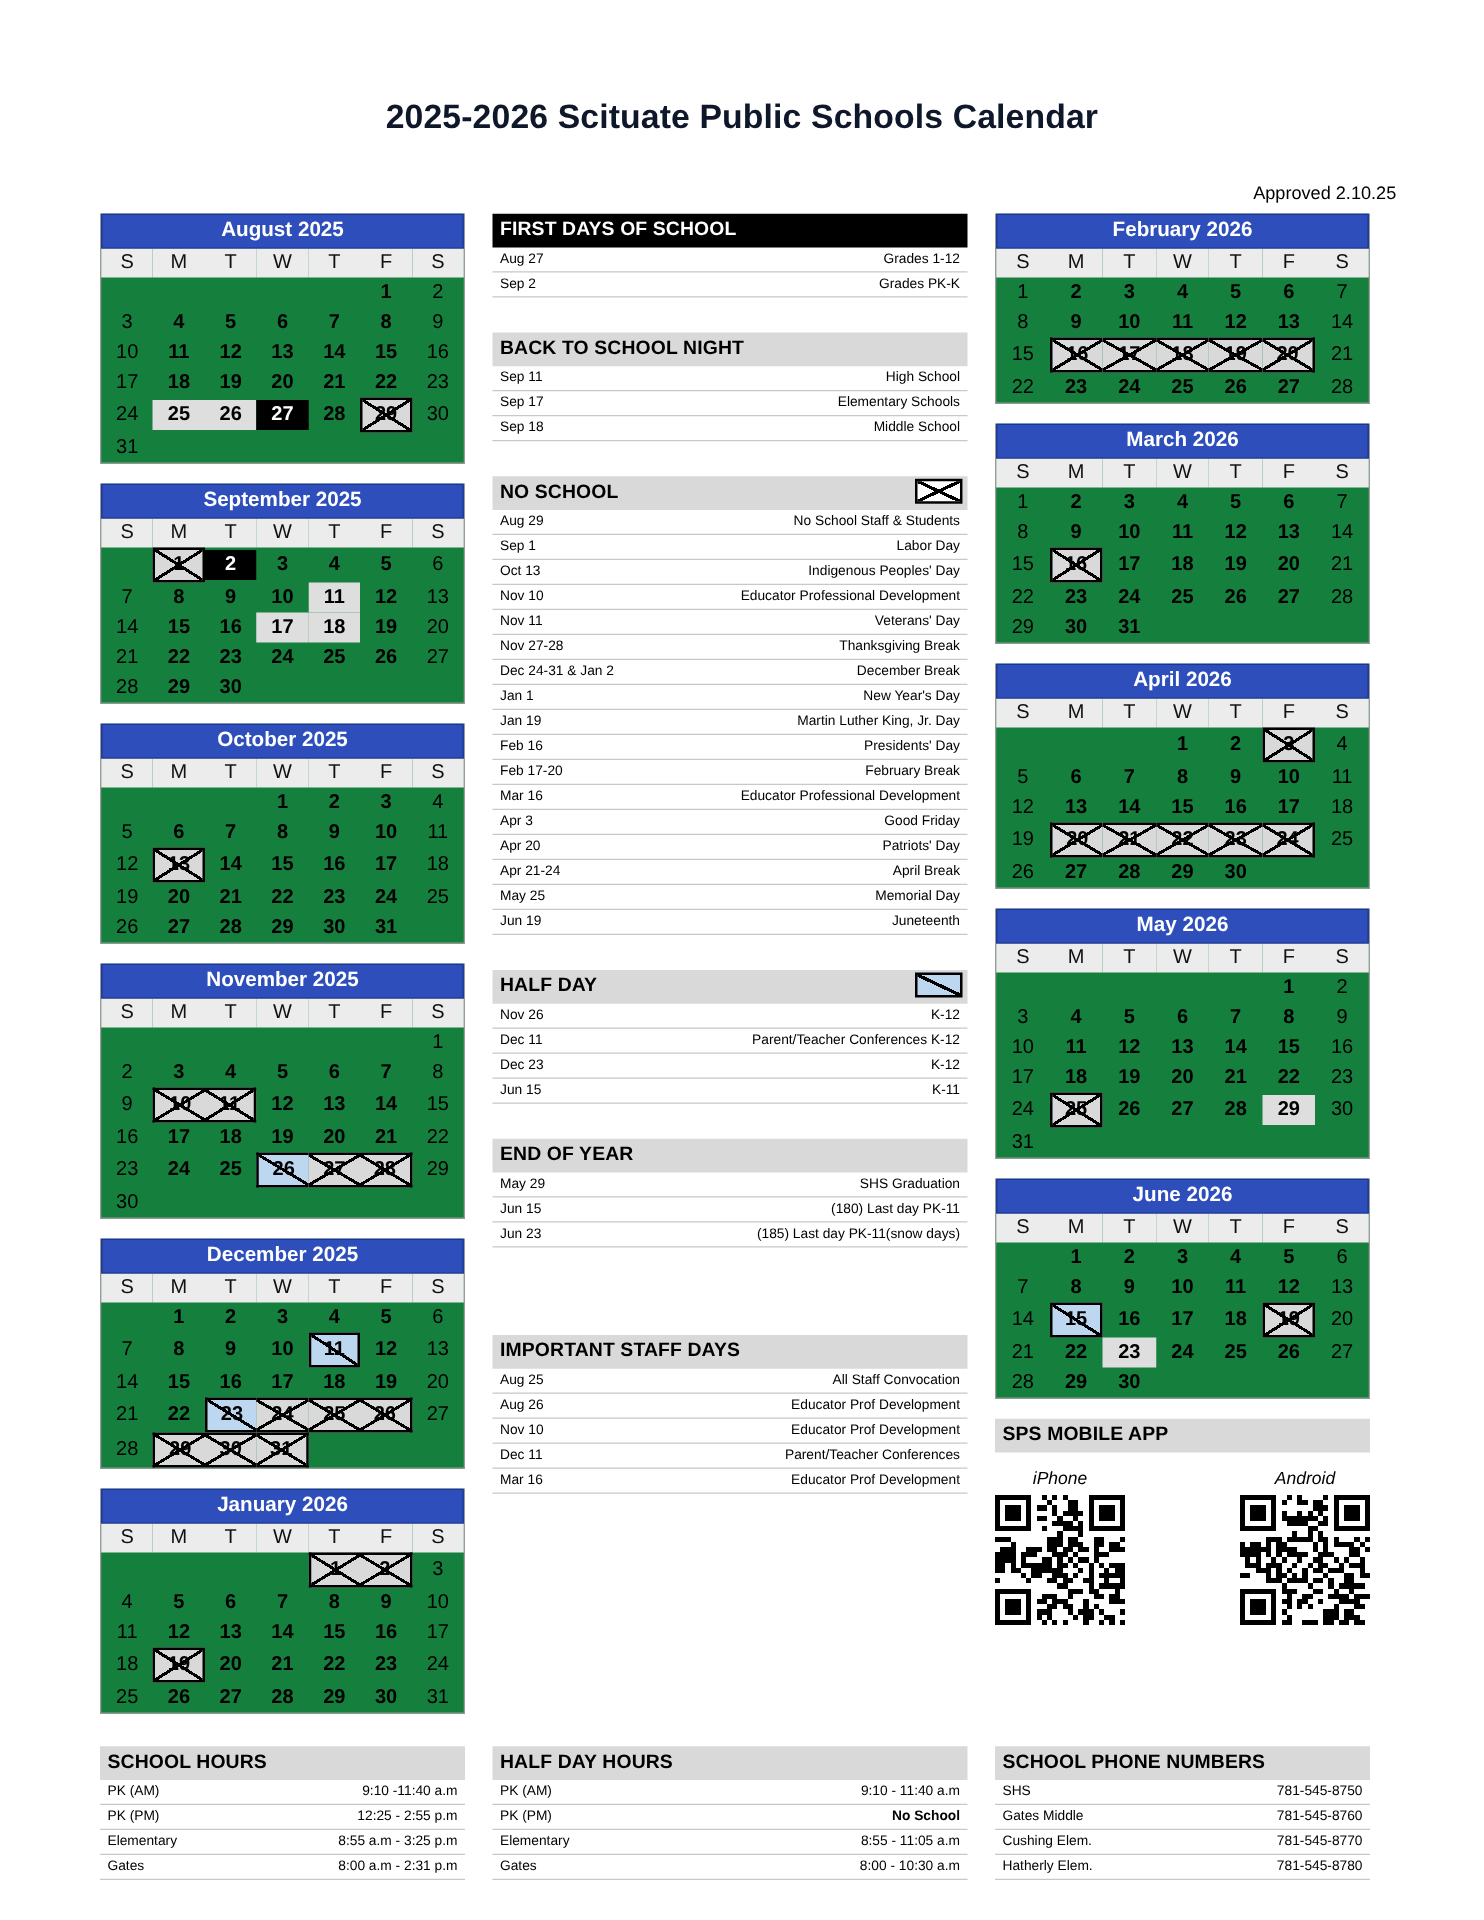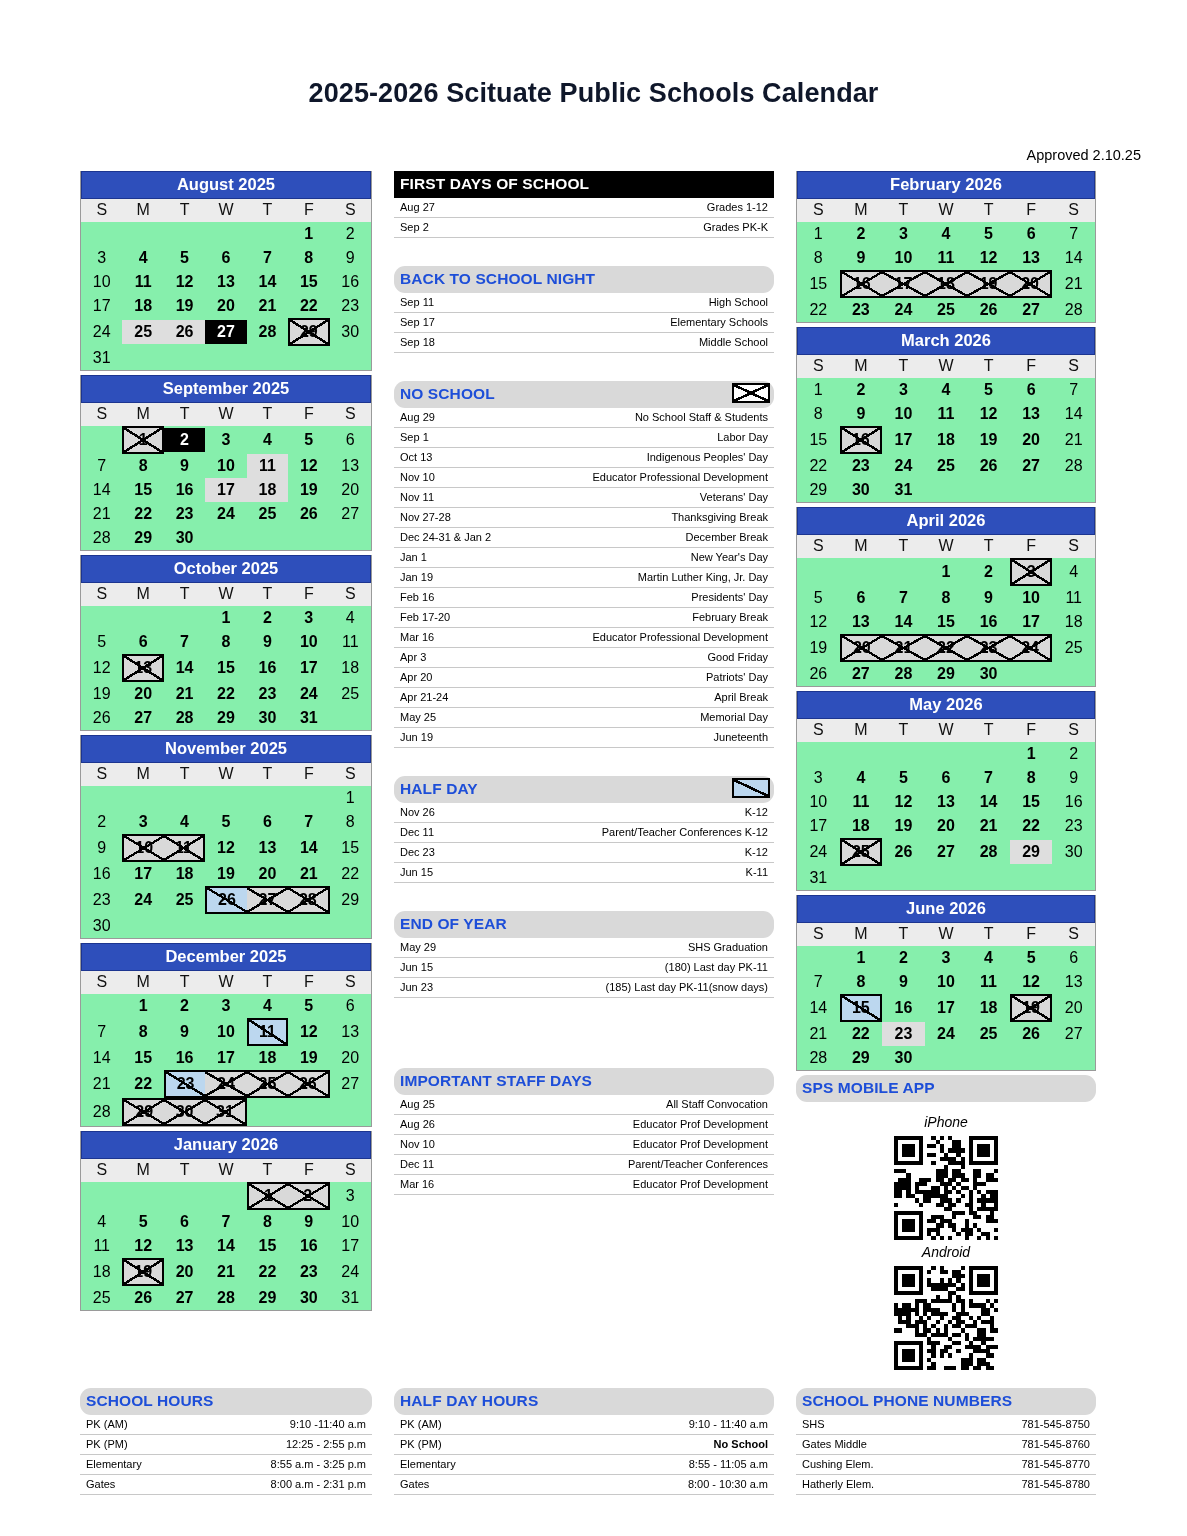--- a/index.html
+++ b/index.html
@@ -17,42 +17,42 @@
     text-align: center;
     color: #0f172a;
     font-size: 27px;
     font-weight: bold;
     padding-top: 78px;
     letter-spacing: 0.1px;
   }
   .approved {
     text-align: right;
     font-size: 14.5px;
-    padding-right: 46px;
+    padding-right: 70px;
     padding-top: 38px;
   }
 
   
   .cols {
     display: flex;
     padding: 8px 80px 0 80px;
     gap: 22px;
     align-items: flex-start;
   }
   .col-left  { width: 292px; flex: 0 0 292px; }
   .col-mid   { width: 380px; flex: 0 0 380px; }
   .col-right { width: 300px; flex: 0 0 300px; }
 
   
   .month {
     width: 100%;
     border: 1px solid #9a9a9a;
     border-top: none;
-    margin-bottom: 4px;
-    background: #86efac;
+    margin-bottom: 16px;
+    background: #15803d;
   }
   .month-title {
     background: #2e4fbb;
     color: #fff;
     text-align: center;
     font-weight: bold;
     font-size: 16.5px;
     padding: 3px 0 4px 0;
     border: 1px solid #1c3590;
   }
@@ -115,21 +115,21 @@
 
   
   .sect { width: 100%; margin-bottom: 4px; }
   .sect-head {
     font-weight: bold;
     font-size: 15.5px;
     padding: 4px 6px 5px 6px;
     position: relative;
     letter-spacing: 0.1px;
   }
-  .head-gray  { background: #d9d9d9; color: #1d4ed8; border-radius: 11px; }
+  .head-gray  { background: #d9d9d9; color: #000000; }
   .head-black { background: #000; color: #fff; }
   .sect-row {
     display: flex;
     justify-content: space-between;
     align-items: baseline;
     font-size: 11px;
     padding: 3px 6px 4px 6px;
     border-bottom: 1px solid #c8c8c8;
   }
   .sect-row .lab { white-space: nowrap; }
@@ -152,21 +152,21 @@
   .key-x::after {
     background: linear-gradient(to bottom left, transparent calc(50% - 1.3px), #000 calc(50% - 1.3px), #000 calc(50% + 1.3px), transparent calc(50% + 1.3px));
   }
   .key-half { background: #bcd7ef; }
   .key-half::before {
     content: ""; position: absolute; left: 0; top: 0; width: 100%; height: 100%;
     background: linear-gradient(to top right, transparent calc(50% - 1.3px), #000 calc(50% - 1.3px), #000 calc(50% + 1.3px), transparent calc(50% + 1.3px));
   }
 
   
-  .app-wrap { display: flex; justify-content: flex-end; padding-top: 12px; flex-direction: column; }
+  .app-wrap { display: flex; justify-content: space-between; padding-top: 12px; }
   .app-item { text-align: center; }
   .app-label { font-size: 14px; font-style: italic; padding-bottom: 6px; }
   .qr { width: 104px; height: 104px; }
   .qr rect { shape-rendering: crispEdges; }
 
   .bottom-cols {
     display: flex;
     padding: 10px 80px 0 80px;
     gap: 22px;
     align-items: flex-start;

